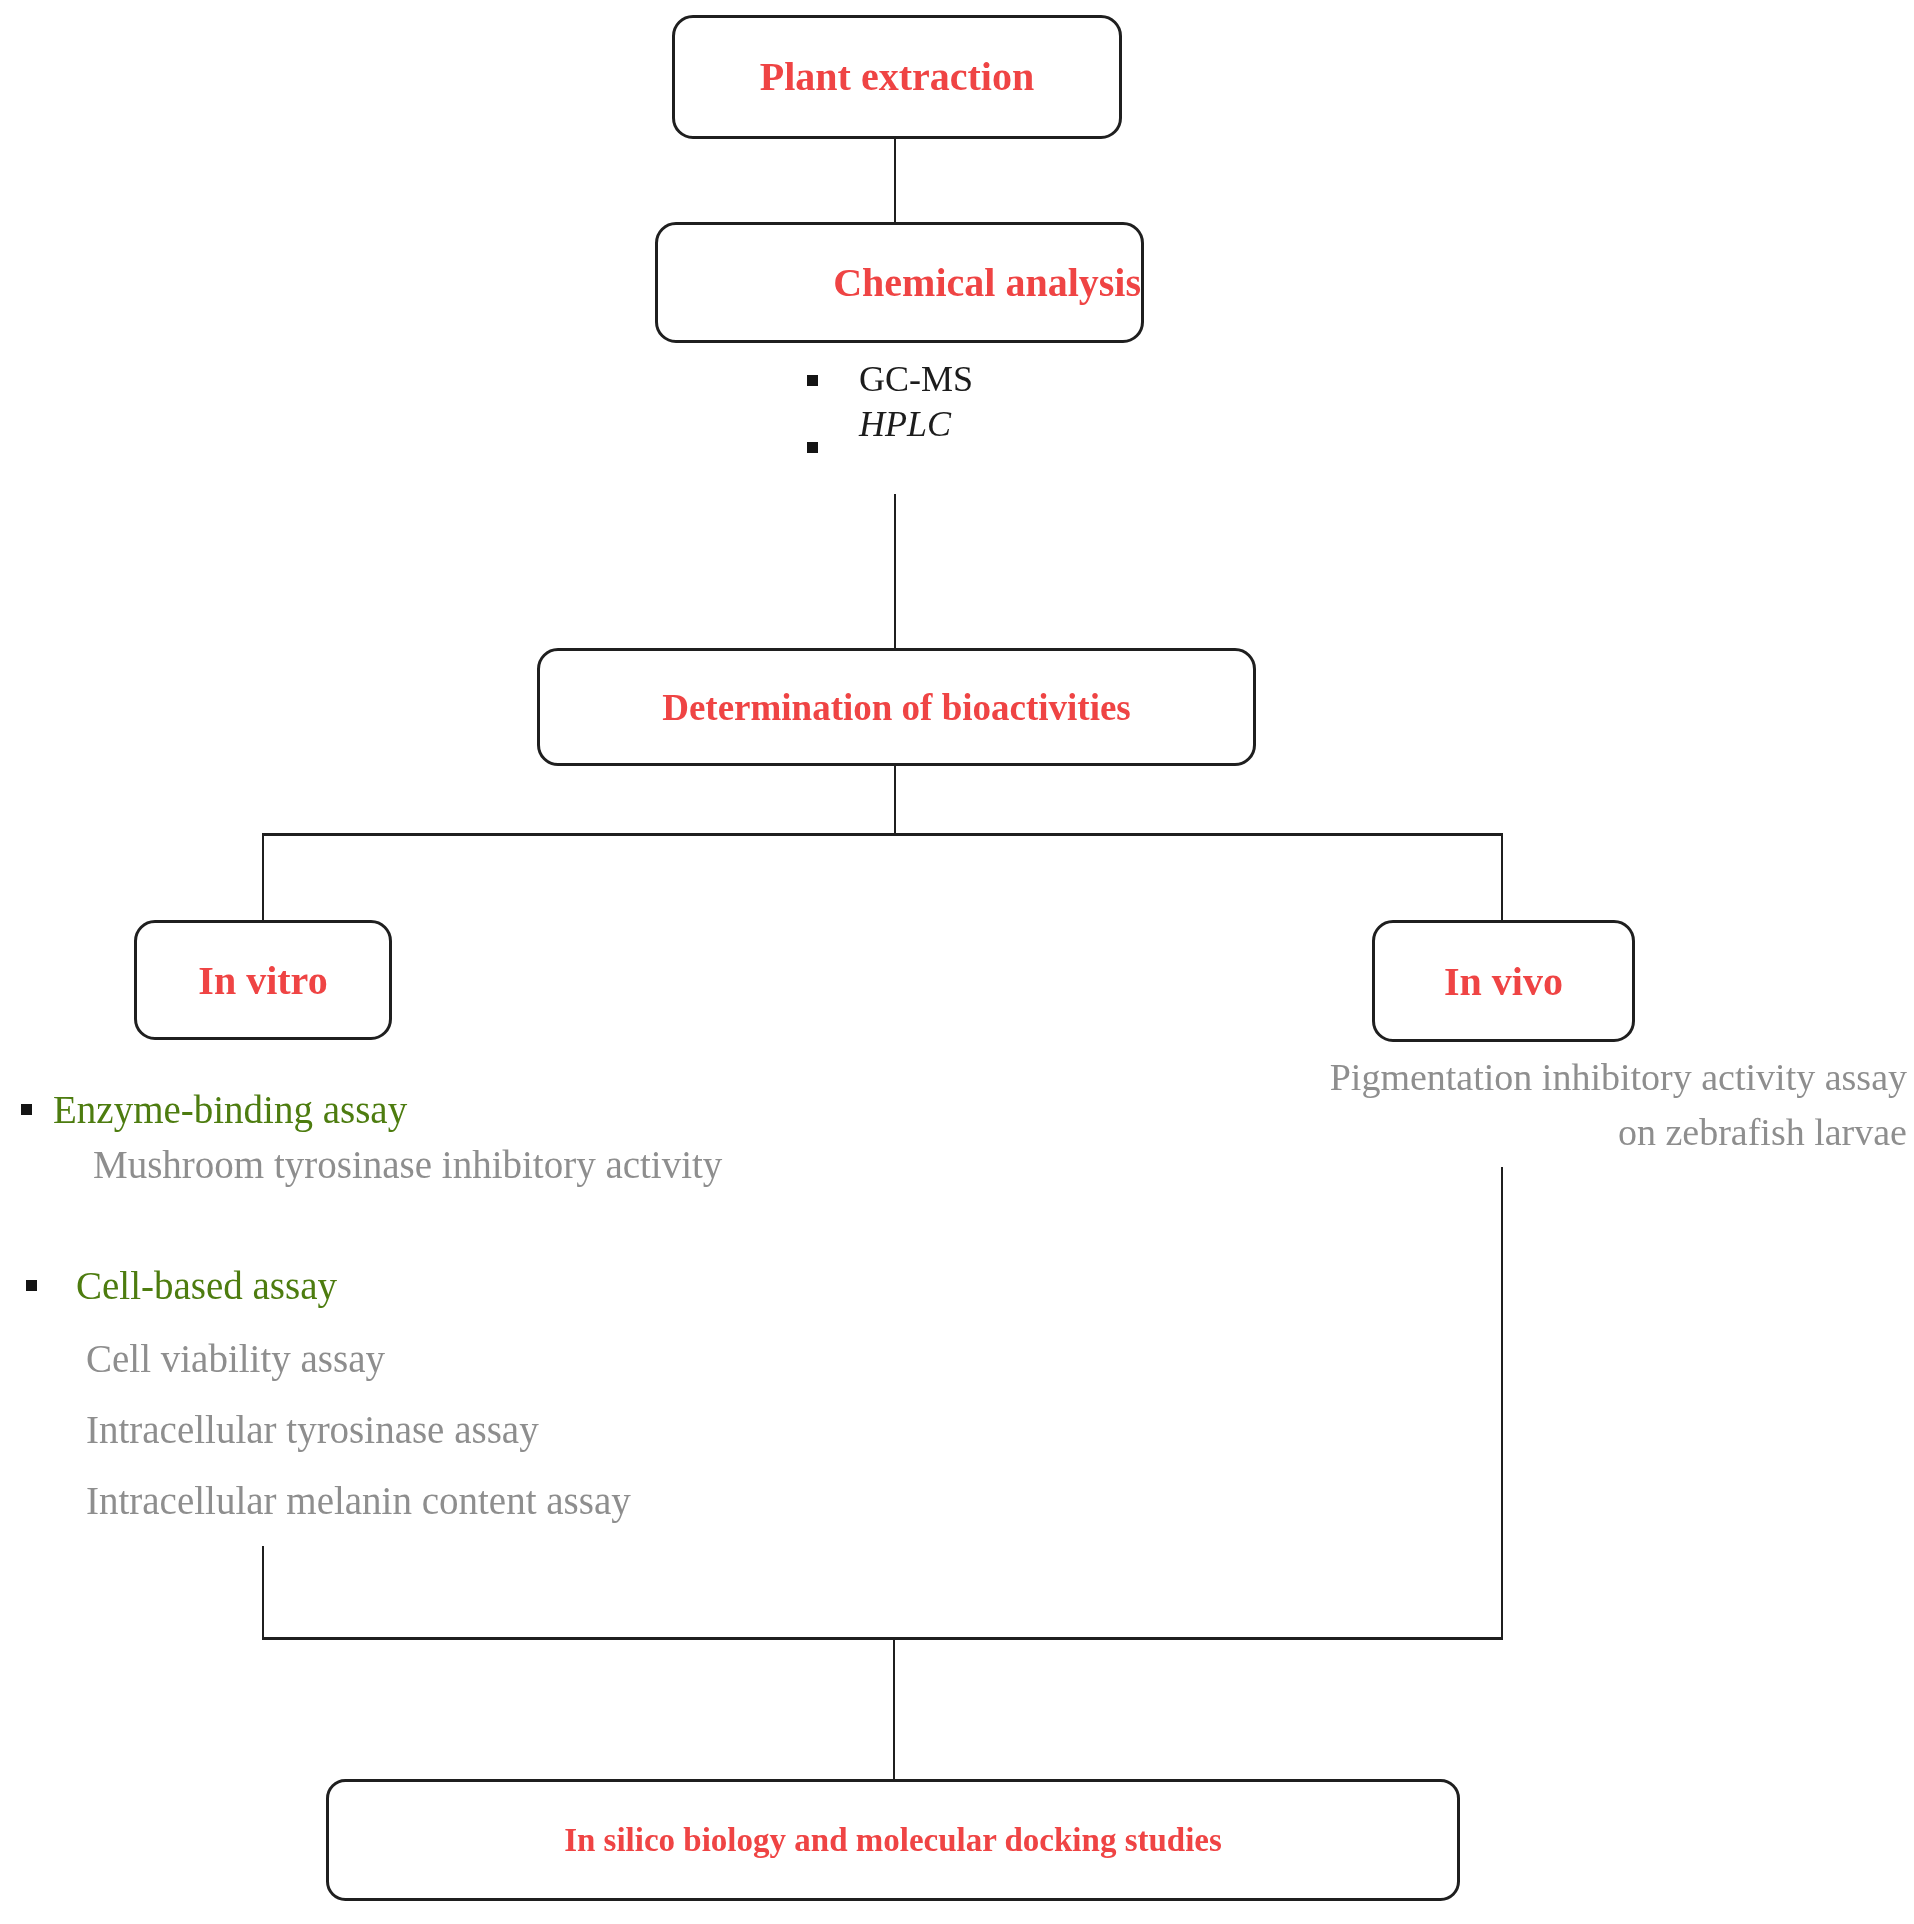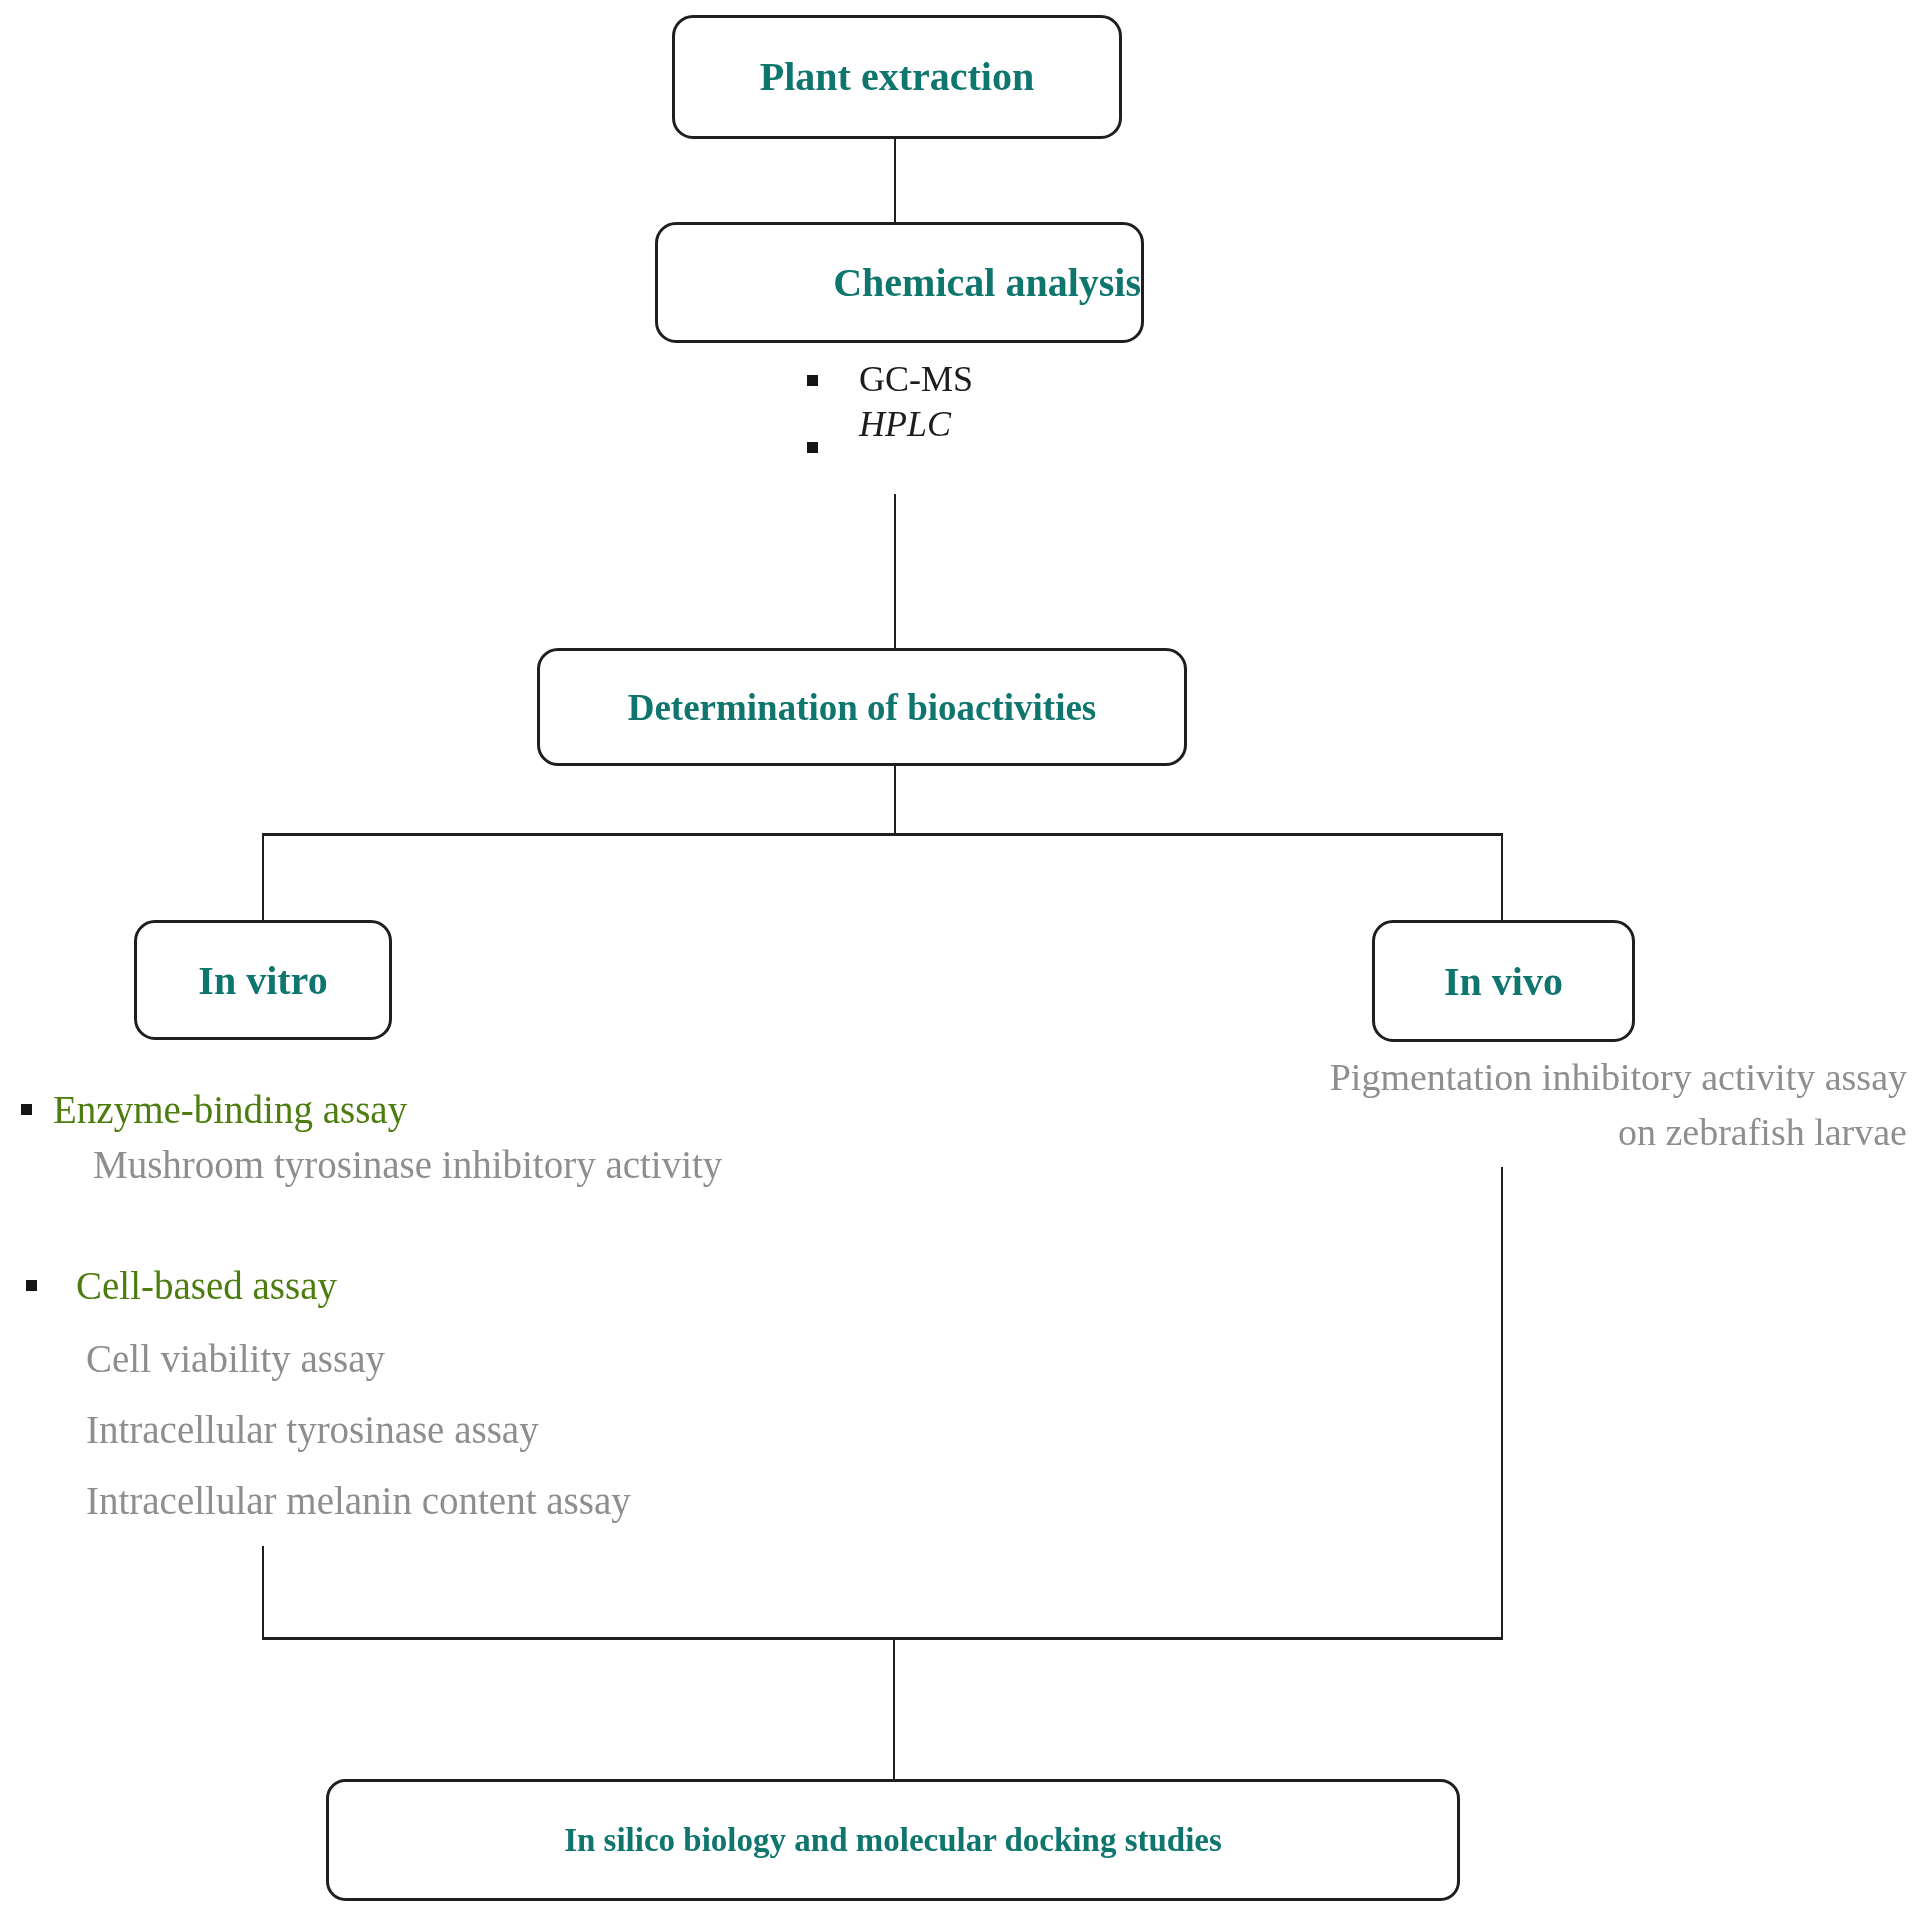--- a/index.html
+++ b/index.html
@@ -9,21 +9,21 @@
     background:#ffffff;
     font-family:"Liberation Serif","DejaVu Serif",serif;
     overflow:hidden;
   }
   .box{
     position:absolute;
     background:#ffffff;
     border:3.2px solid #1f1f1f;
     border-radius:21px;
     display:flex;align-items:center;justify-content:center;
-    font-weight:700;color:#0f766e;text-align:center;
+    font-weight:700;color:#ef4444;text-align:center;
     box-sizing:border-box;
     z-index:2;
   }
   .vline{position:absolute;width:2.4px;background:#1f1f1f;z-index:1;}
   .hline{position:absolute;height:3.2px;background:#1f1f1f;z-index:1;}
   .bullet{position:absolute;width:10.5px;height:10.5px;background:#141414;z-index:2;}
   .txt{
     position:absolute;white-space:nowrap;
     font-size:39px;line-height:1;color:#4d7c0f;z-index:2;
   }
@@ -51,21 +51,21 @@
   <div class="vline" style="left:893px;top:1637px;height:144px;"></div>
 
   <div class="box" style="left:672px;top:14.6px;width:450px;height:124px;font-size:40px;">
     <span>Plant extraction</span>
   </div>
 
   <div class="box" style="left:655px;top:222px;width:489px;height:121px;font-size:40px;justify-content:flex-end;">
     <span>Chemical analysis</span>
   </div>
 
-  <div class="box" style="left:537px;top:648px;width:650px;height:118px;font-size:37px;">
+  <div class="box" style="left:537px;top:648px;width:719px;height:118px;font-size:37px;">
     <span>Determination of bioactivities</span>
   </div>
 
   <div class="box" style="left:134px;top:920px;width:258px;height:120px;font-size:40px;">
     <span>In vitro</span>
   </div>
 
   <div class="box" style="left:1372px;top:920px;width:263px;height:122px;font-size:40px;">
     <span>In vivo</span>
   </div>

